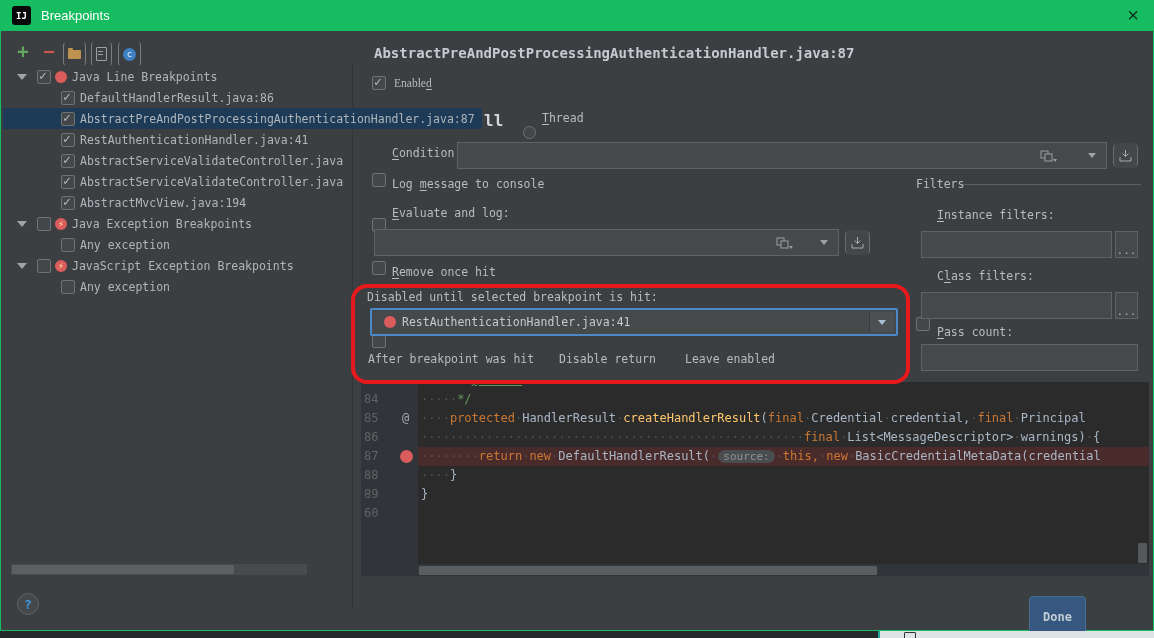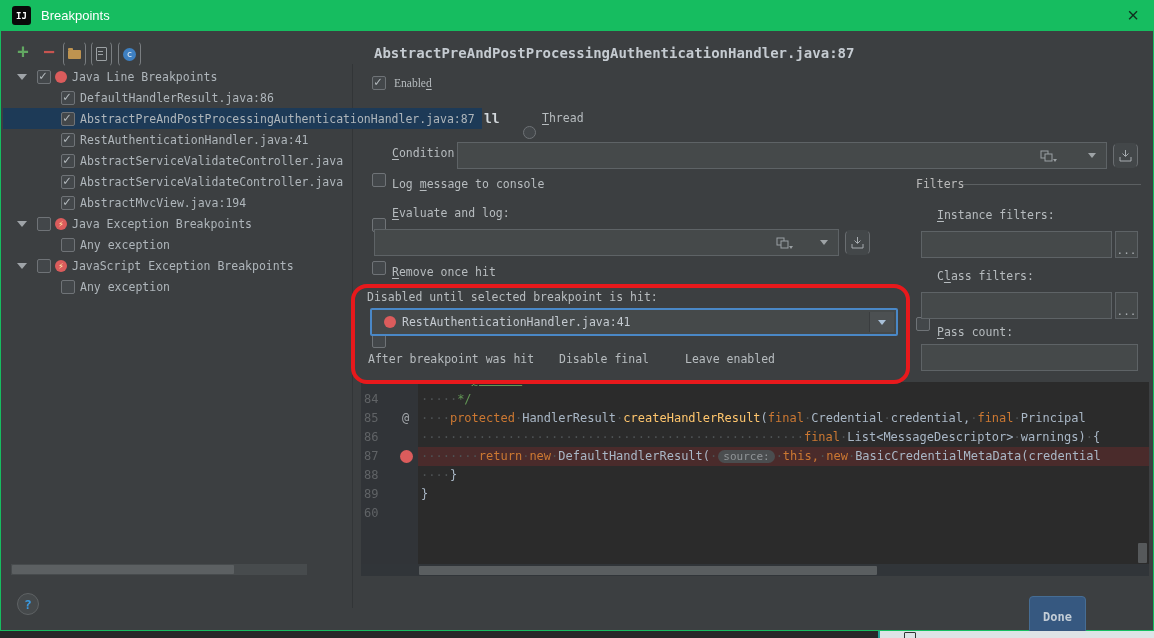--- a/index.html
+++ b/index.html
@@ -74,21 +74,21 @@
   .tk-ws{color:#4E5254;}
   .tk-hint{background:#4A4D4F;color:#909497;border-radius:7px;padding:0 5px;font-size:11px;margin:0 1px;}
   
   .sb-track{background:#474B4D;}
   .sb-thumb{background:#5C6062;border-radius:1px;}
   
   .helpbtn{width:22px;height:22px;border-radius:50%;background:#45494B;border:1px solid #5E6264;color:#3A9AE0;
            font-size:13px;font-weight:bold;display:flex;align-items:center;justify-content:center;box-sizing:border-box;}
   .donebtn{background:#365880;border:1px solid #466D94;border-radius:4px;color:#C3CdD6;font-size:12px;font-weight:bold;
            display:flex;align-items:center;justify-content:center;box-sizing:border-box;}
-  .hl-ll{color:#D3D8DC;font-weight:bold;font-size:13px;}
+  .hl-ll{color:#D3D8DC;font-weight:bold;font-size:16px;}
 </style>
 </head>
 <body>
 
 <div class="abs titlebar">
   <div class="logo">IJ</div>
   <div class="wtitle">Breakpoints</div>
   <div class="closebtn">×</div>
 </div>
 
@@ -169,21 +169,21 @@
   <div class="abs lbl" style="left:366px;top:259px;">Disabled until selected breakpoint is hit:</div>
   <div class="abs combo" style="left:369px;top:277px;width:528px;height:28px;">
     <span class="ic-bp" style="margin-left:12px;"></span>
     <span class="lbl" style="margin-left:6px;color:#C4CAD0;">RestAuthenticationHandler.java:41</span>
     <span class="combo-arrow">
       <span class="caret" style="border-top-color:#A9C0D8;"></span>
     </span>
   </div>
   <div class="abs lbl" style="left:367px;top:321px;">After breakpoint was hit</div>
   <div class="abs radio checked" style="left:536px;top:322px;"></div>
-  <div class="abs lbl" style="left:558px;top:321px;">Disable final</div>
+  <div class="abs lbl" style="left:558px;top:321px;">Disable return</div>
   <div class="abs radio" style="left:662px;top:322px;"></div>
   <div class="abs lbl" style="left:684px;top:321px;">Leave enabled</div>
 
   <div class="abs redbox" style="left:350px;top:253px;width:551px;height:92px;"></div>
 
   <div class="abs ghead" style="left:915px;top:146px;">Filters</div>
   <div class="abs grule" style="left:962px;top:153px;width:178px;"></div>
 
   <div class="abs cb" style="left:915px;top:177px;"></div>
   <div class="abs lbl" style="left:936px;top:177px;"><span></span><u>I</u><span>nstance filters:</span></div>

